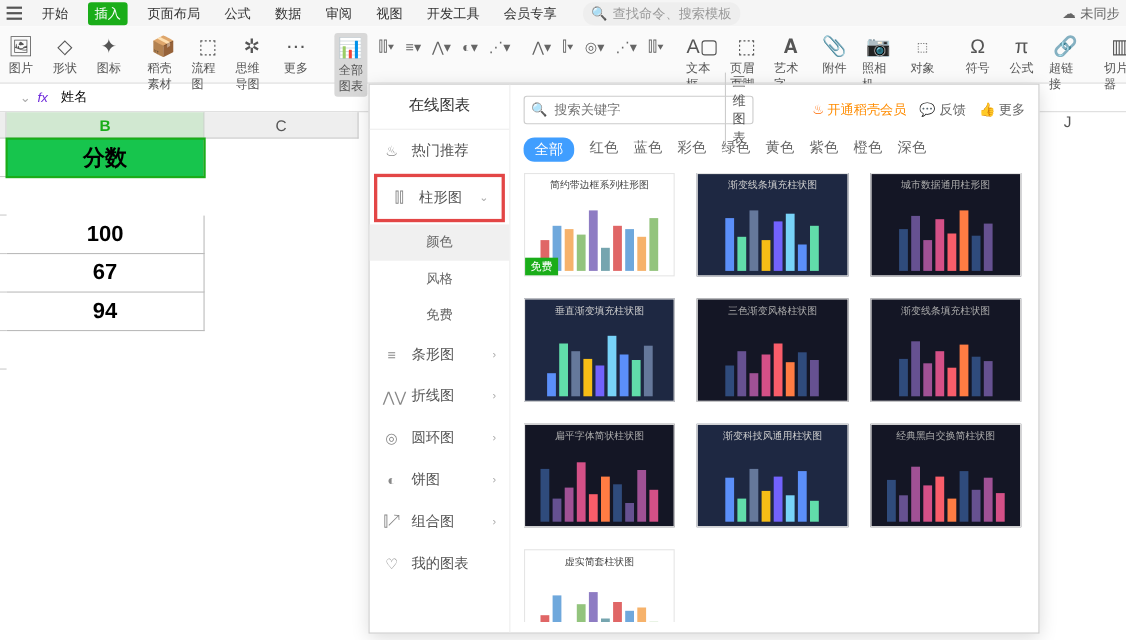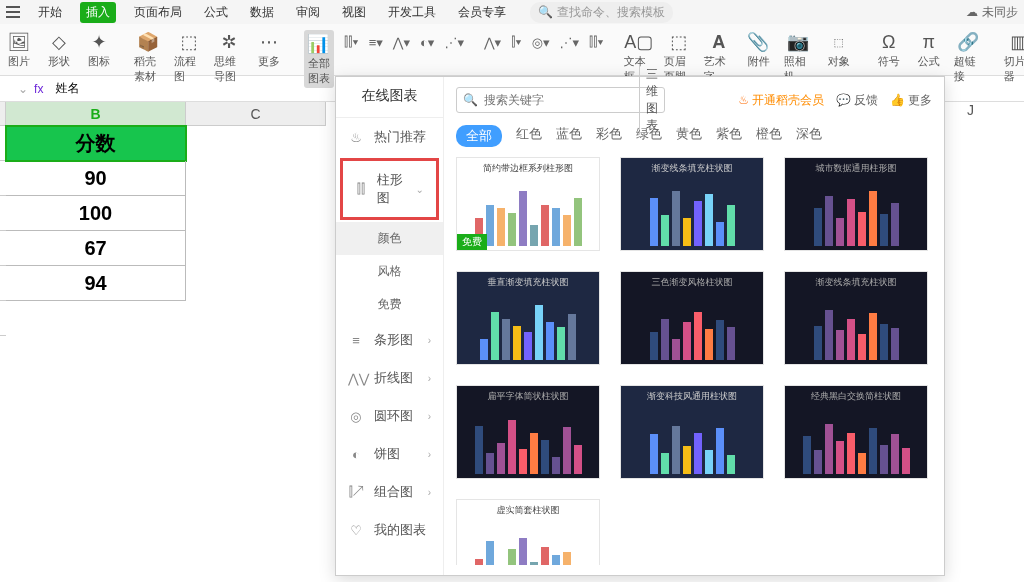--- a/index.html
+++ b/index.html
@@ -14,39 +14,39 @@
     .tabbar .right { margin-left: auto; display: flex; align-items: center; gap: 4px; color: #666; }
     
     .ribbon { display: flex; align-items: flex-start; padding: 6px 4px; gap: 10px; height: 52px; border-bottom: 1px solid #ddd; background: #fafafa; }
     .ribbon-group { display: flex; flex-direction: column; align-items: center; font-size: 11px; color: #555; min-width: 30px; }
     .ribbon-group .icon-box { height: 24px; display: flex; align-items: center; justify-content: center; font-size: 18px; color: #555; }
     .ribbon-group.highlight { background: #d8d8d8; border-radius: 3px; padding: 2px 4px; }
     .ribbon-sep { width: 1px; height: 38px; background: #e0e0e0; }
     .mini-icons { display: flex; gap: 10px; align-items: center; height: 24px; font-size: 13px; color: #666; }
     
     .formula-bar { display: flex; align-items: center; height: 26px; border-bottom: 1px solid #ddd; font-size: 12px; padding-left: 18px; }
-    .formula-bar .fx { color: #6d28d9; margin-right: 12px; }
+    .formula-bar .fx { color: #6d28d9; margin-right: 12px; font-style: italic; }
     
     .sheet-area { position: relative; }
     .col-headers { display: flex; height: 24px; }
     .col-headers .corner { width: 6px; border-right: 1px solid #ccc; border-bottom: 1px solid #ccc; background: #eee; }
     .col-headers .ch { border-right: 1px solid #ccc; border-bottom: 1px solid #ccc; background: #eee; display: flex; align-items: center; justify-content: center; font-size: 14px; color: #555; }
     .col-headers .ch.sel { background: #d1e8d1; color: #1aad19; font-weight: bold; }
     .ch-B { width: 180px; } .ch-C { width: 140px; }
     .rows { }
     .row { display: flex; height: 35px; }
     .row .cell { border-right: 1px solid #bbb; border-bottom: 1px solid #bbb; display: flex; align-items: center; justify-content: center; font-size: 20px; }
     .cell-stub { width: 6px; border-bottom: 1px solid #ccc; }
     .cell-B { width: 180px; font-weight: bold; }
     .header-cell { background: #17c54d; color: #000; font-weight: bold; }
     .sel-range { outline: 2px solid #1aad19; outline-offset: -1px; }
     
     
     .chart-panel { position: absolute; left: 335px; top: 76px; width: 610px; height: 500px; background: #fff; border: 1px solid #ccc; box-shadow: 0 4px 16px rgba(0,0,0,0.15); display: flex; z-index: 100; }
-    .chart-left { width: 108px; border-right: 1px solid #eee; padding-top: 10px; }
+    .chart-left { width: 128px; border-right: 1px solid #eee; padding-top: 10px; }
     .chart-left .panel-title { font-size: 14px; color: #333; text-align: center; padding-bottom: 12px; border-bottom: 1px solid #eee; }
     .cat-item { display: flex; align-items: center; gap: 10px; padding: 10px 12px; font-size: 13px; color: #555; cursor: pointer; }
     .cat-item .ci-icon { width: 16px; text-align: center; color: #888; }
     .cat-item .arrow { margin-left: auto; color: #aaa; font-size: 10px; }
     .cat-item.boxed { border: 3px solid #e34646; margin: 2px 4px; }
     .sub-list { font-size: 12px; color: #666; }
     .sub-list div { padding: 8px 0; text-align: center; cursor: pointer; }
     .sub-list div.active { background: #f0f0f0; }
     
     .chart-right { flex: 1; padding: 10px 12px; display: flex; flex-direction: column; }
@@ -215,21 +215,20 @@
     <div class="ch ch-B sel">B</div>
     <div class="ch ch-C">C</div>
   </div>
   <div class="rows">
     <div class="row">
         <div class="cell-stub"></div>
         <div class="cell cell-B header-cell sel-range">分数</div>
       </div>
     <div class="row">
         <div class="cell-stub"></div>
-        <div class="cell cell-B">90</div>
       </div>
     <div class="row">
         <div class="cell-stub"></div>
         <div class="cell cell-B">100</div>
       </div>
     <div class="row">
         <div class="cell-stub"></div>
         <div class="cell cell-B">67</div>
       </div>
     <div class="row">

